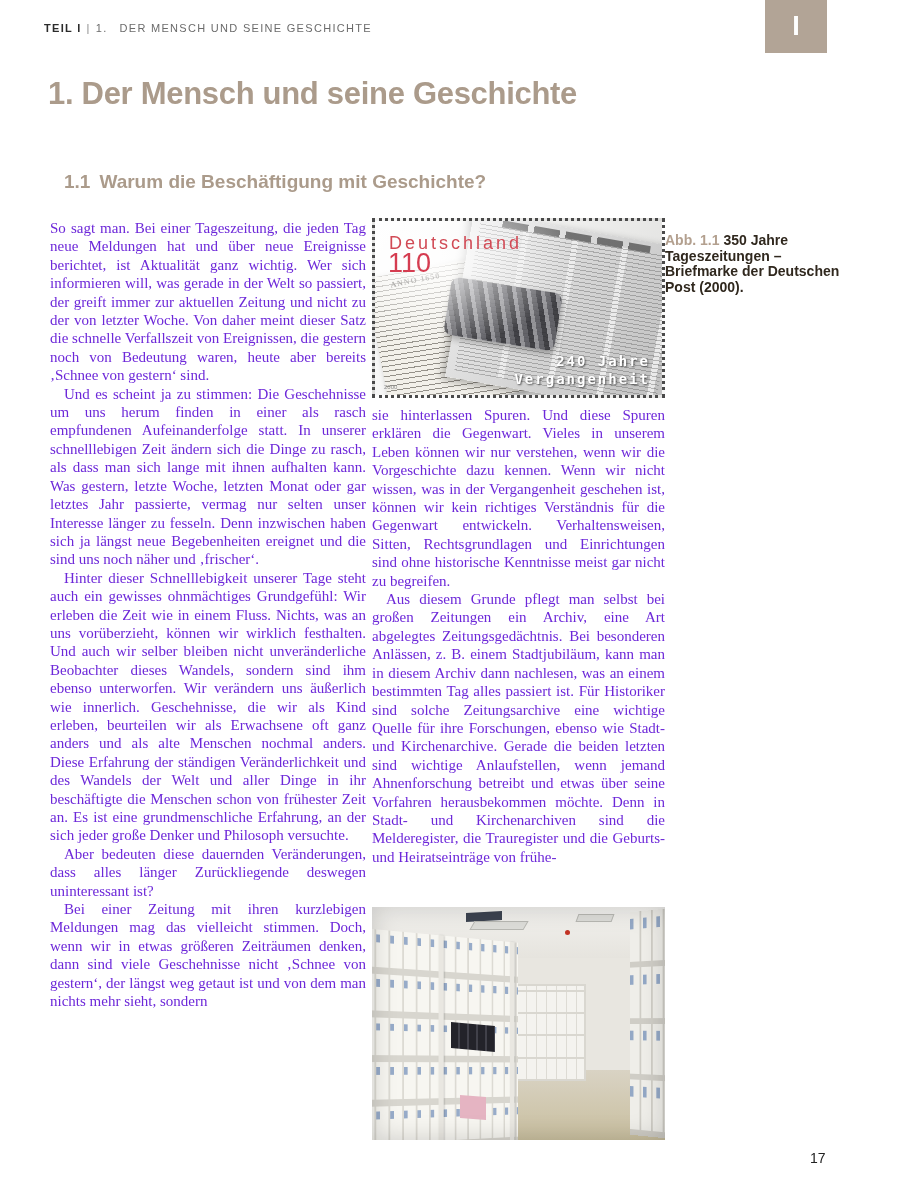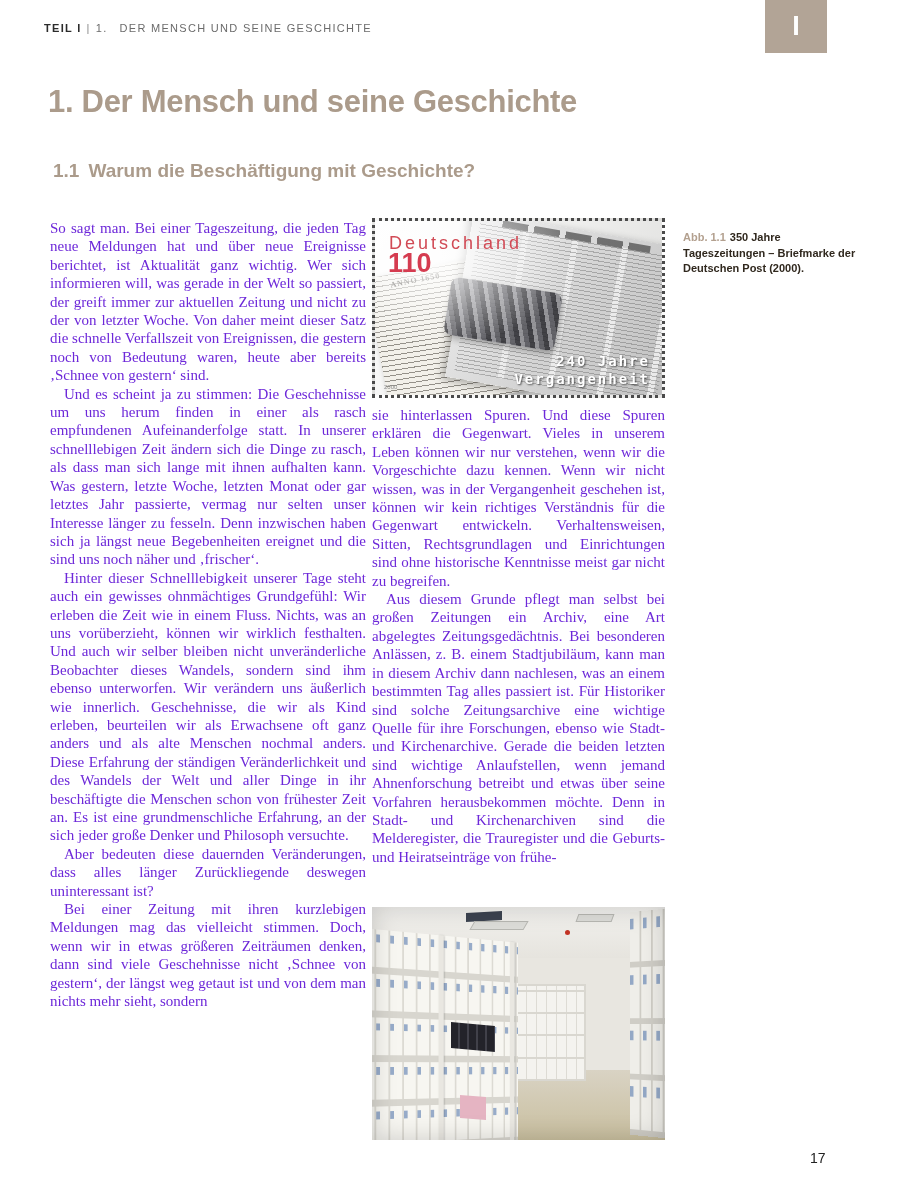--- a/index.html
+++ b/index.html
@@ -10,38 +10,38 @@
   .running-head{position:absolute;left:44px;top:22px;font-size:11px;letter-spacing:1.3px;
                 color:#6b6b6b;white-space:nowrap;}
   .rh-part{font-weight:bold;color:#2b2b2b;}
   .rh-sep{margin:0 5px;color:#8a8a8a;font-weight:normal;}
   .rh-num{margin-right:12px;color:#6b6b6b;}
   .part-tab{position:absolute;left:765px;top:0;width:62px;height:53px;background:#b2a496;
             display:flex;align-items:center;justify-content:center;}
   .part-tab span{color:#ffffff;font-size:27px;font-weight:bold;line-height:1;}
 
   
-  .chapter-title{position:absolute;left:48px;top:84px;margin:0;font-size:31px;font-weight:bold;
+  .chapter-title{position:absolute;left:48px;top:76px;margin:0;font-size:31px;font-weight:bold;
                  color:#ab9b8b;letter-spacing:-0.3px;}
-  .section-title{position:absolute;left:48px;top:155px;margin:5px;font-size:19px;font-weight:bold;
+  .section-title{position:absolute;left:48px;top:155px;margin:16px;font-size:19px;font-weight:bold;
                  color:#ab9b8b;}
   .section-title .st-num{margin-right:9px;}
 
   
   .body-par{font-family:"Liberation Serif",serif;font-size:15px;line-height:18.4px;
             text-align:justify;color:#6d28d9;margin:0;
             -webkit-hyphens:auto;hyphens:auto;}
   .body-par.indent{text-indent:14px;}
   .col-left{position:absolute;left:50px;top:219px;width:316px;}
   .quote-heading{font-family:"Liberation Sans",sans-serif;font-weight:bold;font-size:17.5px;
                  line-height:22.5px;color:#141414;margin:0 0 15px 0;}
   .col-mid-text{position:absolute;left:372px;top:406px;width:293px;}
 
   
-  .margin-caption{position:absolute;left:683px;width:182px;font-size:11px;font-weight:bold;
+  .margin-caption{position:absolute;left:665px;width:182px;font-size:14px;font-weight:bold;
                   line-height:15.5px;color:#30281e;}
   .cap1{top:219px;}
   .cap2{top:909px;}
   .cap-label{color:#b3a08f;margin-right:4px;}
 
   
   .stamp-fig{position:absolute;left:372px;top:218px;width:293px;height:180px;box-sizing:border-box;
              background:linear-gradient(120deg,#ffffff 0%,#f3f3f2 40%,#dddddb 100%);
              border:3px dotted #4a4a4a;overflow:hidden;}
   .paper-old{position:absolute;left:2px;top:44px;width:136px;height:140px;
@@ -58,21 +58,21 @@
              background-image:repeating-linear-gradient(0deg,rgba(90,90,90,0.38) 0 1px,transparent 1px 4px),
                               repeating-linear-gradient(90deg,transparent 0 44px,rgba(238,238,238,0.9) 44px 50px);}
   .headline-bar{position:absolute;left:30px;top:4px;width:150px;height:7px;
              background:repeating-linear-gradient(90deg,#4e4e4e 0 26px,transparent 26px 32px);opacity:.75;}
   .press{position:absolute;left:72px;top:64px;width:112px;height:58px;transform:rotate(9deg);
          background:repeating-linear-gradient(72deg,#2e2e33 0 5px,#8b8b90 5px 9px,#54545a 9px 14px);
          border-radius:8px;box-shadow:2px 3px 7px rgba(0,0,0,0.35);opacity:.88;}
   .stamp-glow{position:absolute;inset:0;background:radial-gradient(ellipse at 18% 22%,rgba(255,255,255,0.95) 0%,rgba(255,255,255,0) 45%);}
   .stamp-country{position:absolute;left:14px;top:12px;font-family:Liberation Sans, sans-serif;
                  font-size:18px;letter-spacing:3px;color:#d14a55;}
-  .stamp-value{position:absolute;left:13px;top:27px;font-size:27px;font-weight:700;color:#d53c50;}
+  .stamp-value{position:absolute;left:13px;top:27px;font-size:27px;font-weight:400;color:#d53c50;}
   .stamp-caption{position:absolute;right:12px;bottom:7px;text-align:right;
                  font-family:"DejaVu Sans Mono",monospace;font-weight:bold;font-size:14px;
                  letter-spacing:2px;color:#ffffff;line-height:18px;
                  text-shadow:1px 1px 2px rgba(0,0,0,0.6);}
   .stamp-year{position:absolute;left:9px;bottom:5px;font-size:6px;color:#8d8d8d;}
 
   
   .photo-fig{position:absolute;left:372px;top:907px;width:293px;height:233px;overflow:hidden;
              background:#e7e5e0;}
   .ph-ceiling{position:absolute;left:0;top:0;width:100%;height:22%;

